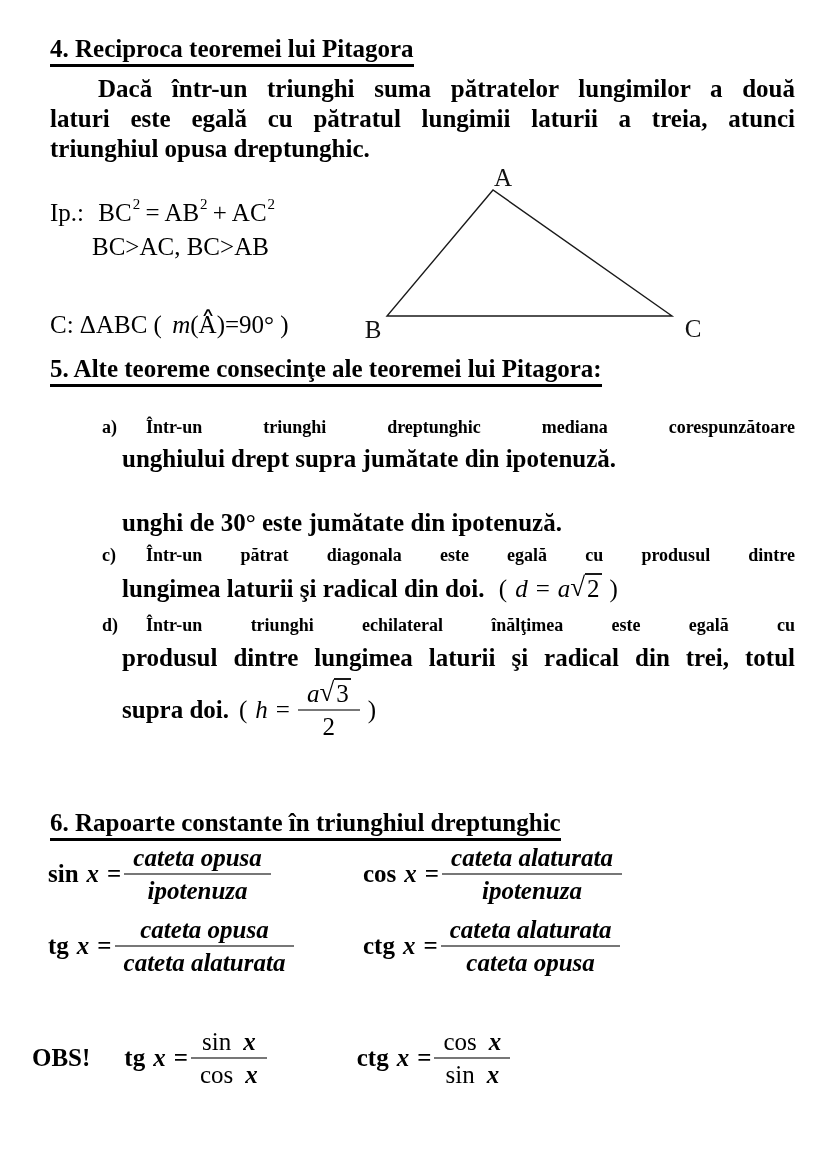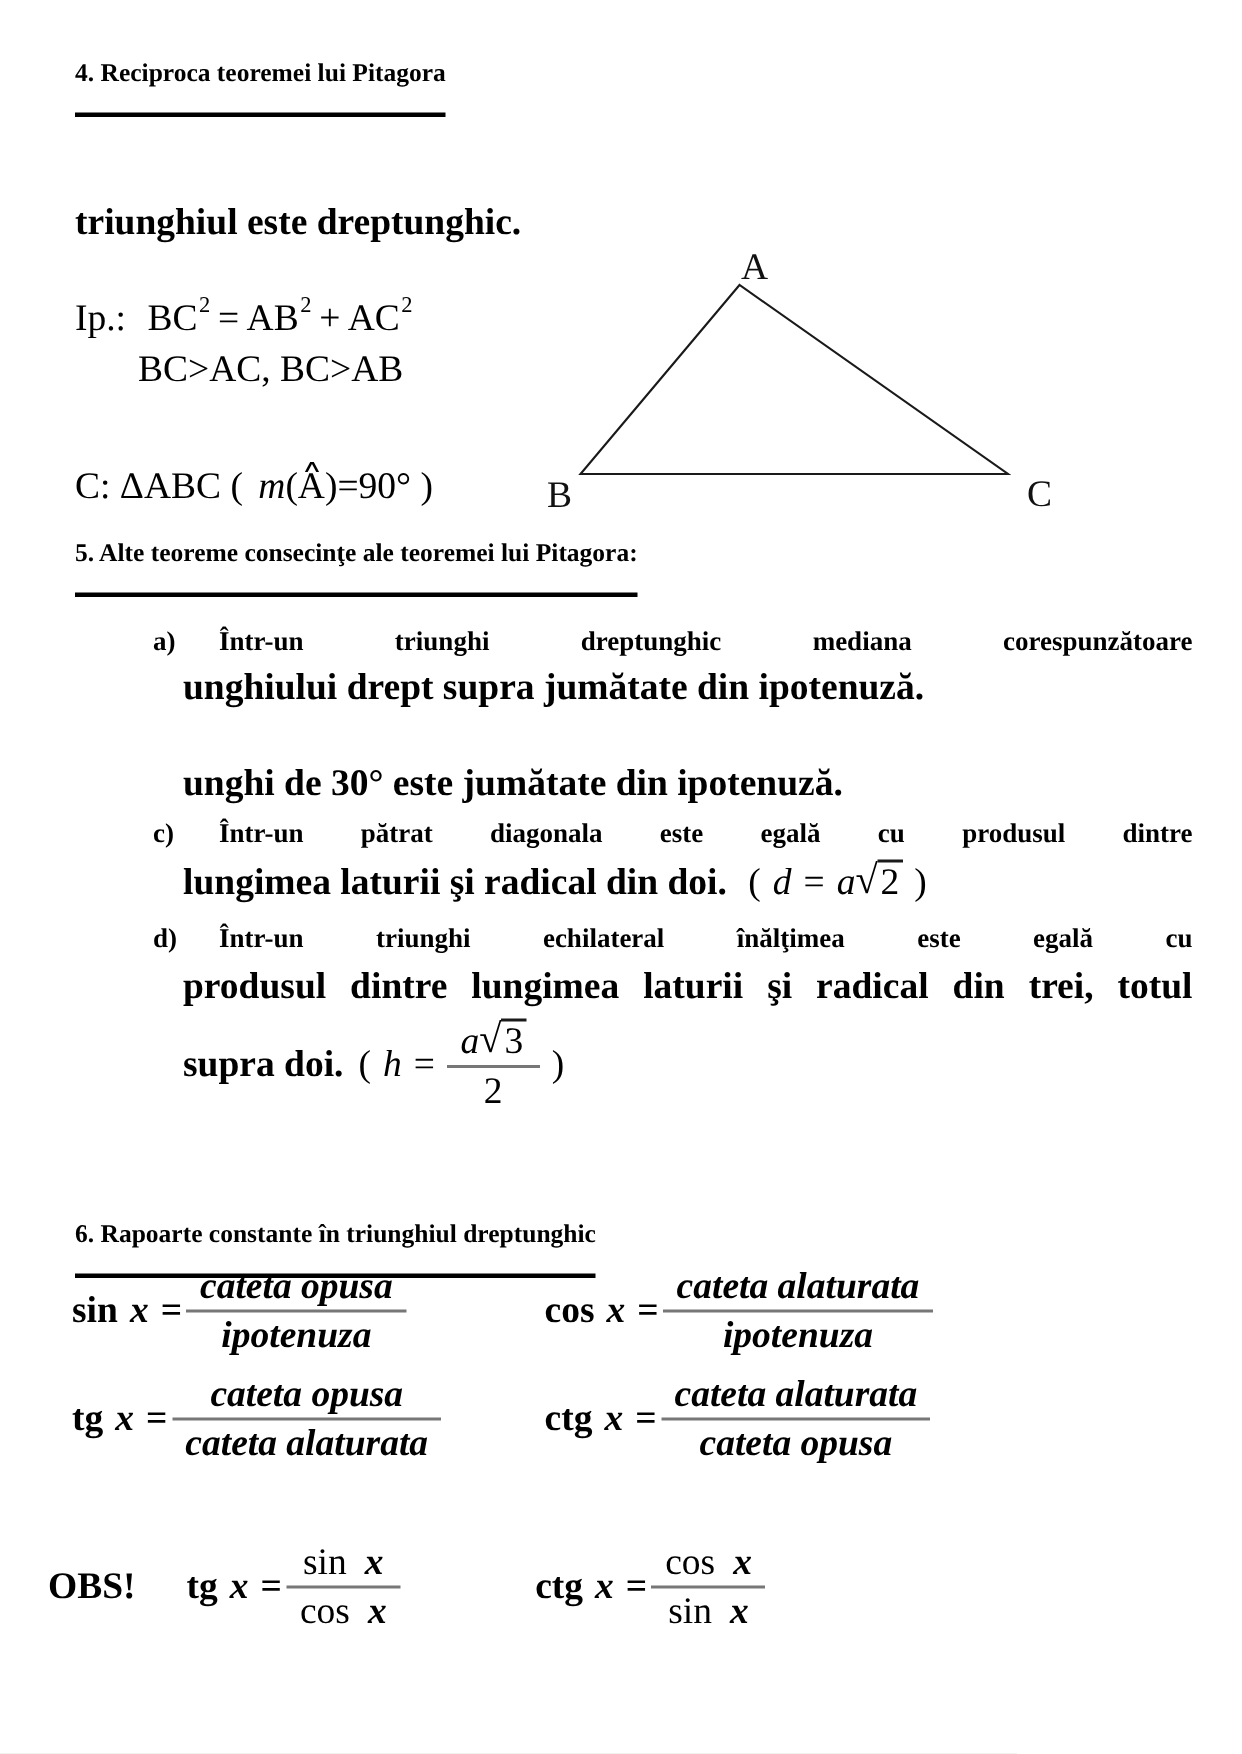--- a/index.html
+++ b/index.html
@@ -5,22 +5,22 @@
   html,body{margin:0;padding:0;background:#e8e8e8;}
   .page{
     position:relative;width:828px;height:1169px;margin:0 auto;
     background:#ffffff;color:#000;
     font-family:"Liberation Serif","DejaVu Serif",serif;
     overflow:hidden;
   }
   .abs{position:absolute;}
   .body25{font-size:25px;font-weight:bold;line-height:30px;}
   .just{text-align:justify;text-align-last:justify;}
-  .heading{font-size:17px;font-weight:bold;line-height:29px;
-    border-bottom:3px solid #000;padding-bottom:12px;display:inline-block;}
+  .heading{font-size:25px;font-weight:bold;line-height:29px;
+    border-bottom:3px solid #000;padding-bottom:1px;display:inline-block;}
   
   .ipline{font-size:25px;font-weight:normal;line-height:30px;}
   .ipline sup{font-size:15px;line-height:0;position:relative;top:-3px;left:1px;}
   .it{font-style:italic;}
   .hatw{position:relative;display:inline-block;}
   .hatw .hat{position:absolute;left:50%;top:-13px;transform:translateX(-50%) scale(1.25,0.72);
     font-size:16px;font-weight:normal;}
   
   .il1{left:102px;width:693px;font-size:18px;font-weight:bold;line-height:30px;}
   .il2{left:122px;font-size:25px;font-weight:bold;line-height:30px;}
@@ -48,21 +48,23 @@
 </style>
 </head>
 <body>
 
 <div class="page">
 
   <div class="abs" style="left:50px;top:34px">
     <span class="heading">4. Reciproca teoremei lui Pitagora</span>
   </div>
 
-  <div class="abs body25" style="left:50px;top:134px;width:745px">triunghiul este dreptunghic.</div>
+  <div class="abs body25 just" style="left:50px;top:74px;width:745px;text-indent:48px">Dacă într-un triunghi suma pătratelor lungimilor a două</div>
+  <div class="abs body25 just" style="left:50px;top:104px;width:745px">laturi este egală cu pătratul lungimii laturii a treia, atunci</div>
+  <div class="abs body25" style="left:50px;top:134px;width:745px">triunghiul opusa dreptunghic.</div>
 
   <div class="abs ipline" style="left:50px;top:198px">
     <span class="mr8">Ip.:</span>
     <span>BC</span><sup>2</sup><span> = </span><span>AB</span><sup>2</sup><span> + </span><span>AC</span><sup>2</sup>
   </div>
   <div class="abs ipline" style="left:92px;top:232px">BC&gt;AC, BC&gt;AB</div>
 
   <div class="abs ipline" style="left:50px;top:310px">
     <span>C: ΔABC (</span>
     <i class="it" style="margin-left:4px">m</i><span>(</span><span class="hatw"><span class="hat">∧</span><span>A</span></span><span>)=90° )</span>

